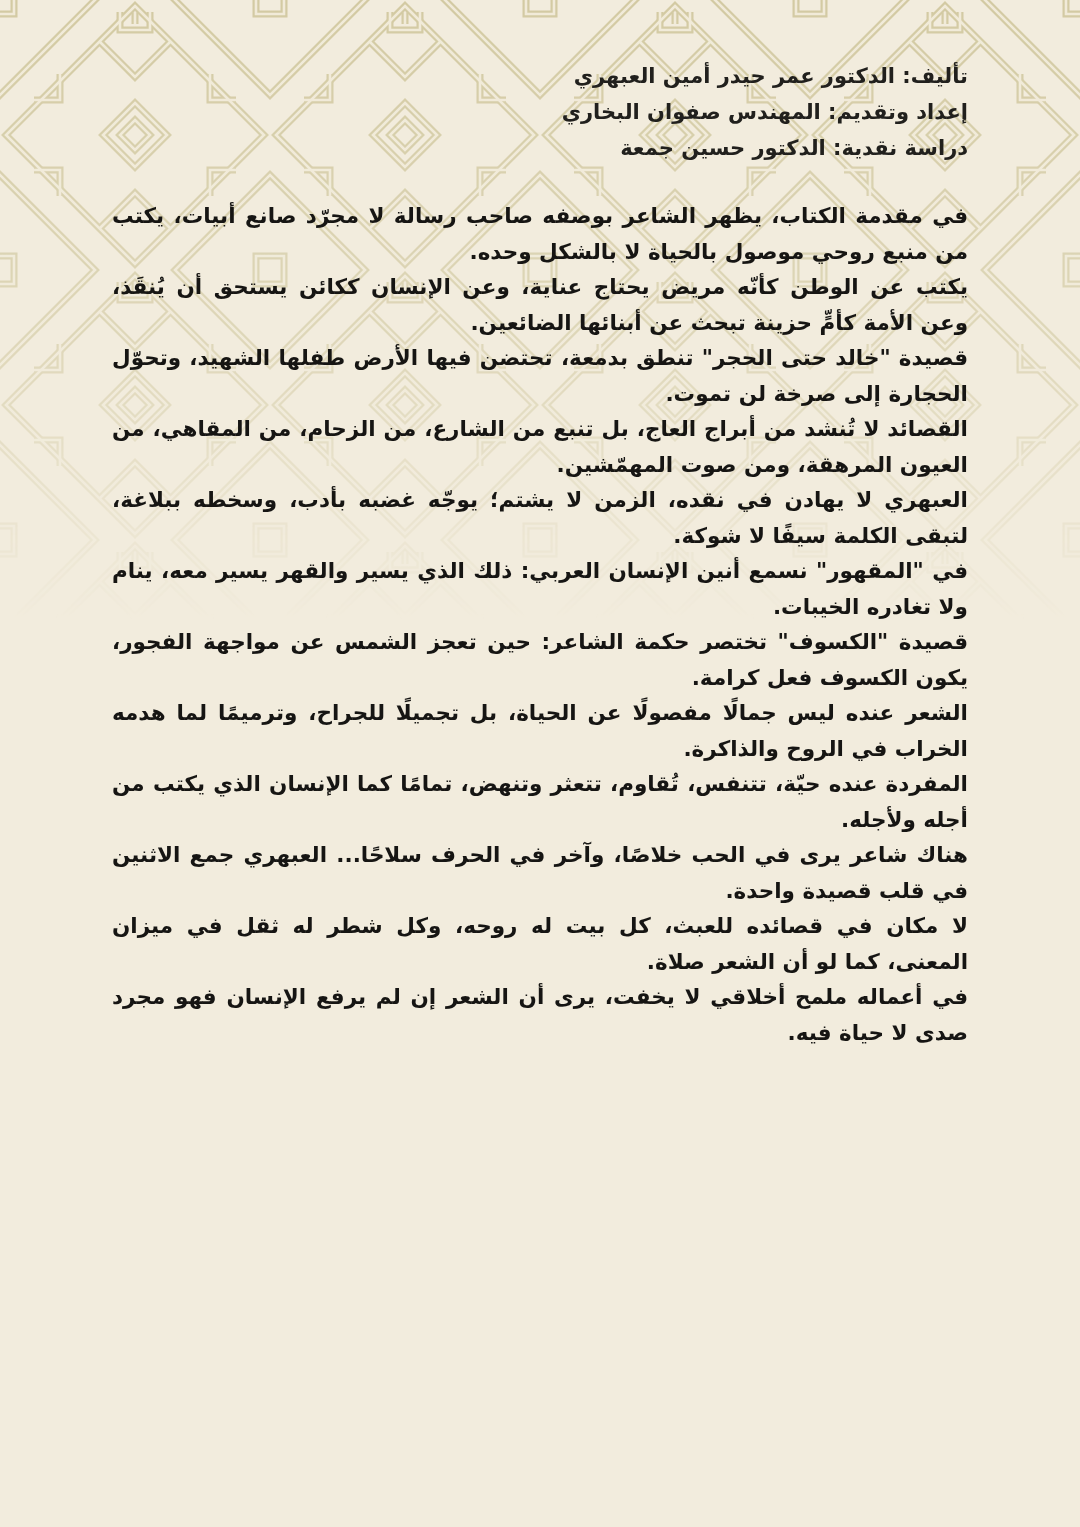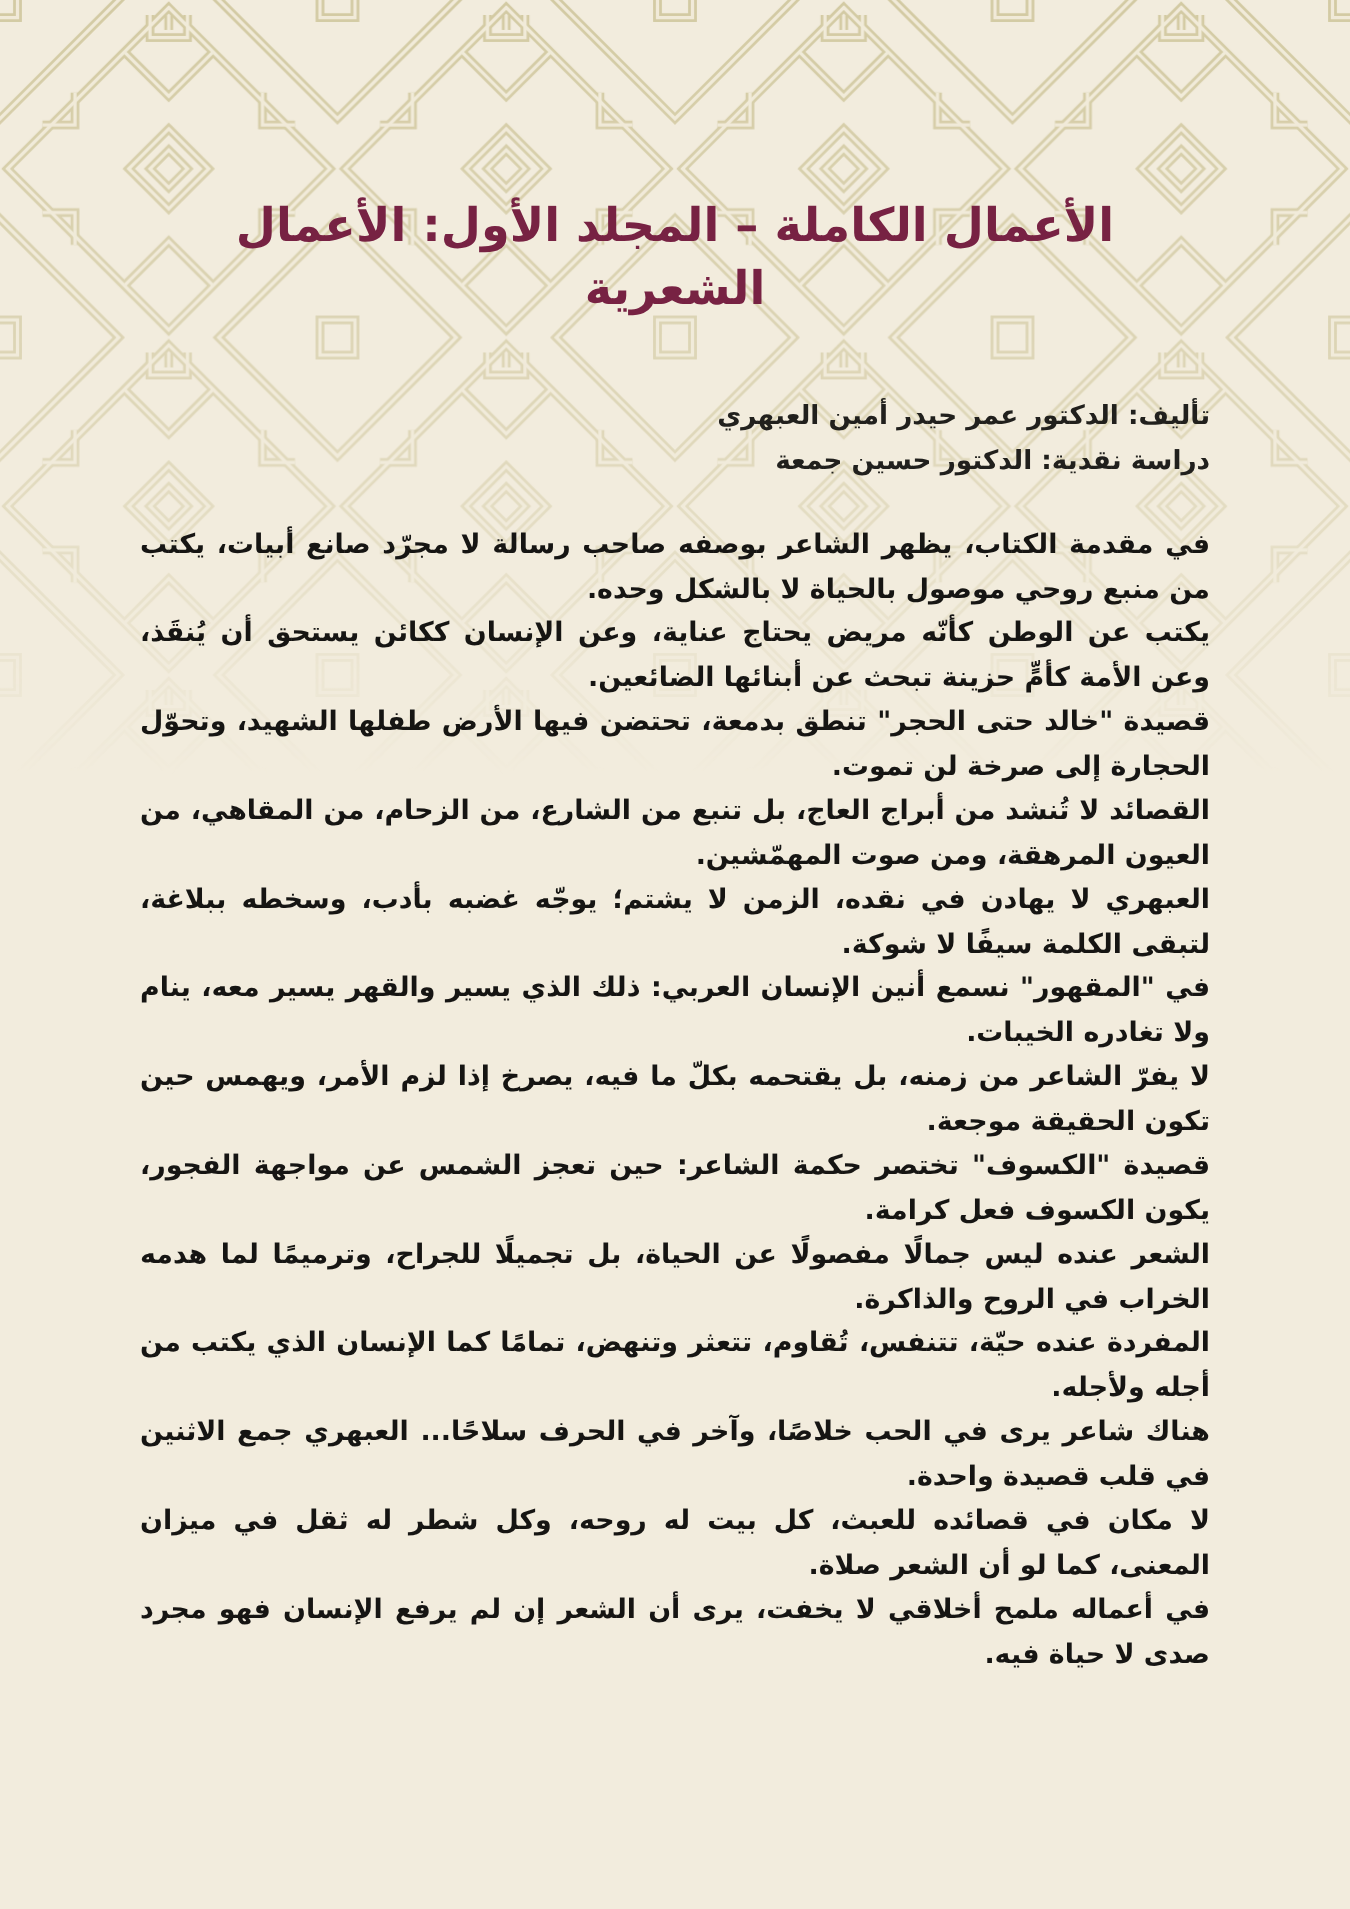--- a/index.html
+++ b/index.html
@@ -99,35 +99,34 @@
     </linearGradient>
     <mask id="fadeMask">
       <rect x="0" y="0" width="1080" height="620" fill="url(#fade)"></rect>
     </mask>
   </defs>
   <rect x="0" y="0" width="1080" height="620" fill="url(#geo)" mask="url(#fadeMask)"></rect>
 </svg>
 
 <div class="content">
 
-  <h1 class="page-title" style="color: rgb(119, 34, 67);">الأعمال الكاملة – المجلد الأول: الأعمال الشعرية</h1>
 
   <div class="meta-block">
     <div class="meta-line">تأليف: الدكتور عمر حيدر أمين العبهري</div>
+    <div class="meta-line">إعداد وتقديم: المهندس صفوان البخاري</div>
     <div class="meta-line">دراسة نقدية: الدكتور حسين جمعة</div>
   </div>
 
   <div class="body-block">
       <p>في مقدمة الكتاب، يظهر الشاعر بوصفه صاحب رسالة لا مجرّد صانع أبيات، يكتب من منبع روحي موصول بالحياة لا بالشكل وحده.</p>
       <p>يكتب عن الوطن كأنّه مريض يحتاج عناية، وعن الإنسان ككائن يستحق أن يُنقَذ، وعن الأمة كأمٍّ حزينة تبحث عن أبنائها الضائعين.</p>
       <p>قصيدة "خالد حتى الحجر" تنطق بدمعة، تحتضن فيها الأرض طفلها الشهيد، وتحوّل الحجارة إلى صرخة لن تموت.</p>
       <p>القصائد لا تُنشد من أبراج العاج، بل تنبع من الشارع، من الزحام، من المقاهي، من العيون المرهقة، ومن صوت المهمّشين.</p>
       <p>العبهري لا يهادن في نقده، الزمن لا يشتم؛ يوجّه غضبه بأدب، وسخطه ببلاغة، لتبقى الكلمة سيفًا لا شوكة.</p>
       <p>في "المقهور" نسمع أنين الإنسان العربي: ذلك الذي يسير والقهر يسير معه، ينام ولا تغادره الخيبات.</p>
-      <p>لا يفرّ الشاعر من زمنه، بل يقتحمه بكلّ ما فيه، يصرخ إذا لزم الأمر، ويهمس حين تكون الحقيقة موجعة.</p>
       <p>قصيدة "الكسوف" تختصر حكمة الشاعر: حين تعجز الشمس عن مواجهة الفجور، يكون الكسوف فعل كرامة.</p>
       <p>الشعر عنده ليس جمالًا مفصولًا عن الحياة، بل تجميلًا للجراح، وترميمًا لما هدمه الخراب في الروح والذاكرة.</p>
       <p>المفردة عنده حيّة، تتنفس، تُقاوم، تتعثر وتنهض، تمامًا كما الإنسان الذي يكتب من أجله ولأجله.</p>
       <p>هناك شاعر يرى في الحب خلاصًا، وآخر في الحرف سلاحًا... العبهري جمع الاثنين في قلب قصيدة واحدة.</p>
       <p>لا مكان في قصائده للعبث، كل بيت له روحه، وكل شطر له ثقل في ميزان المعنى، كما لو أن الشعر صلاة.</p>
       <p>في أعماله ملمح أخلاقي لا يخفت، يرى أن الشعر إن لم يرفع الإنسان فهو مجرد صدى لا حياة فيه.</p>
     </div>
 
 </div>
 

